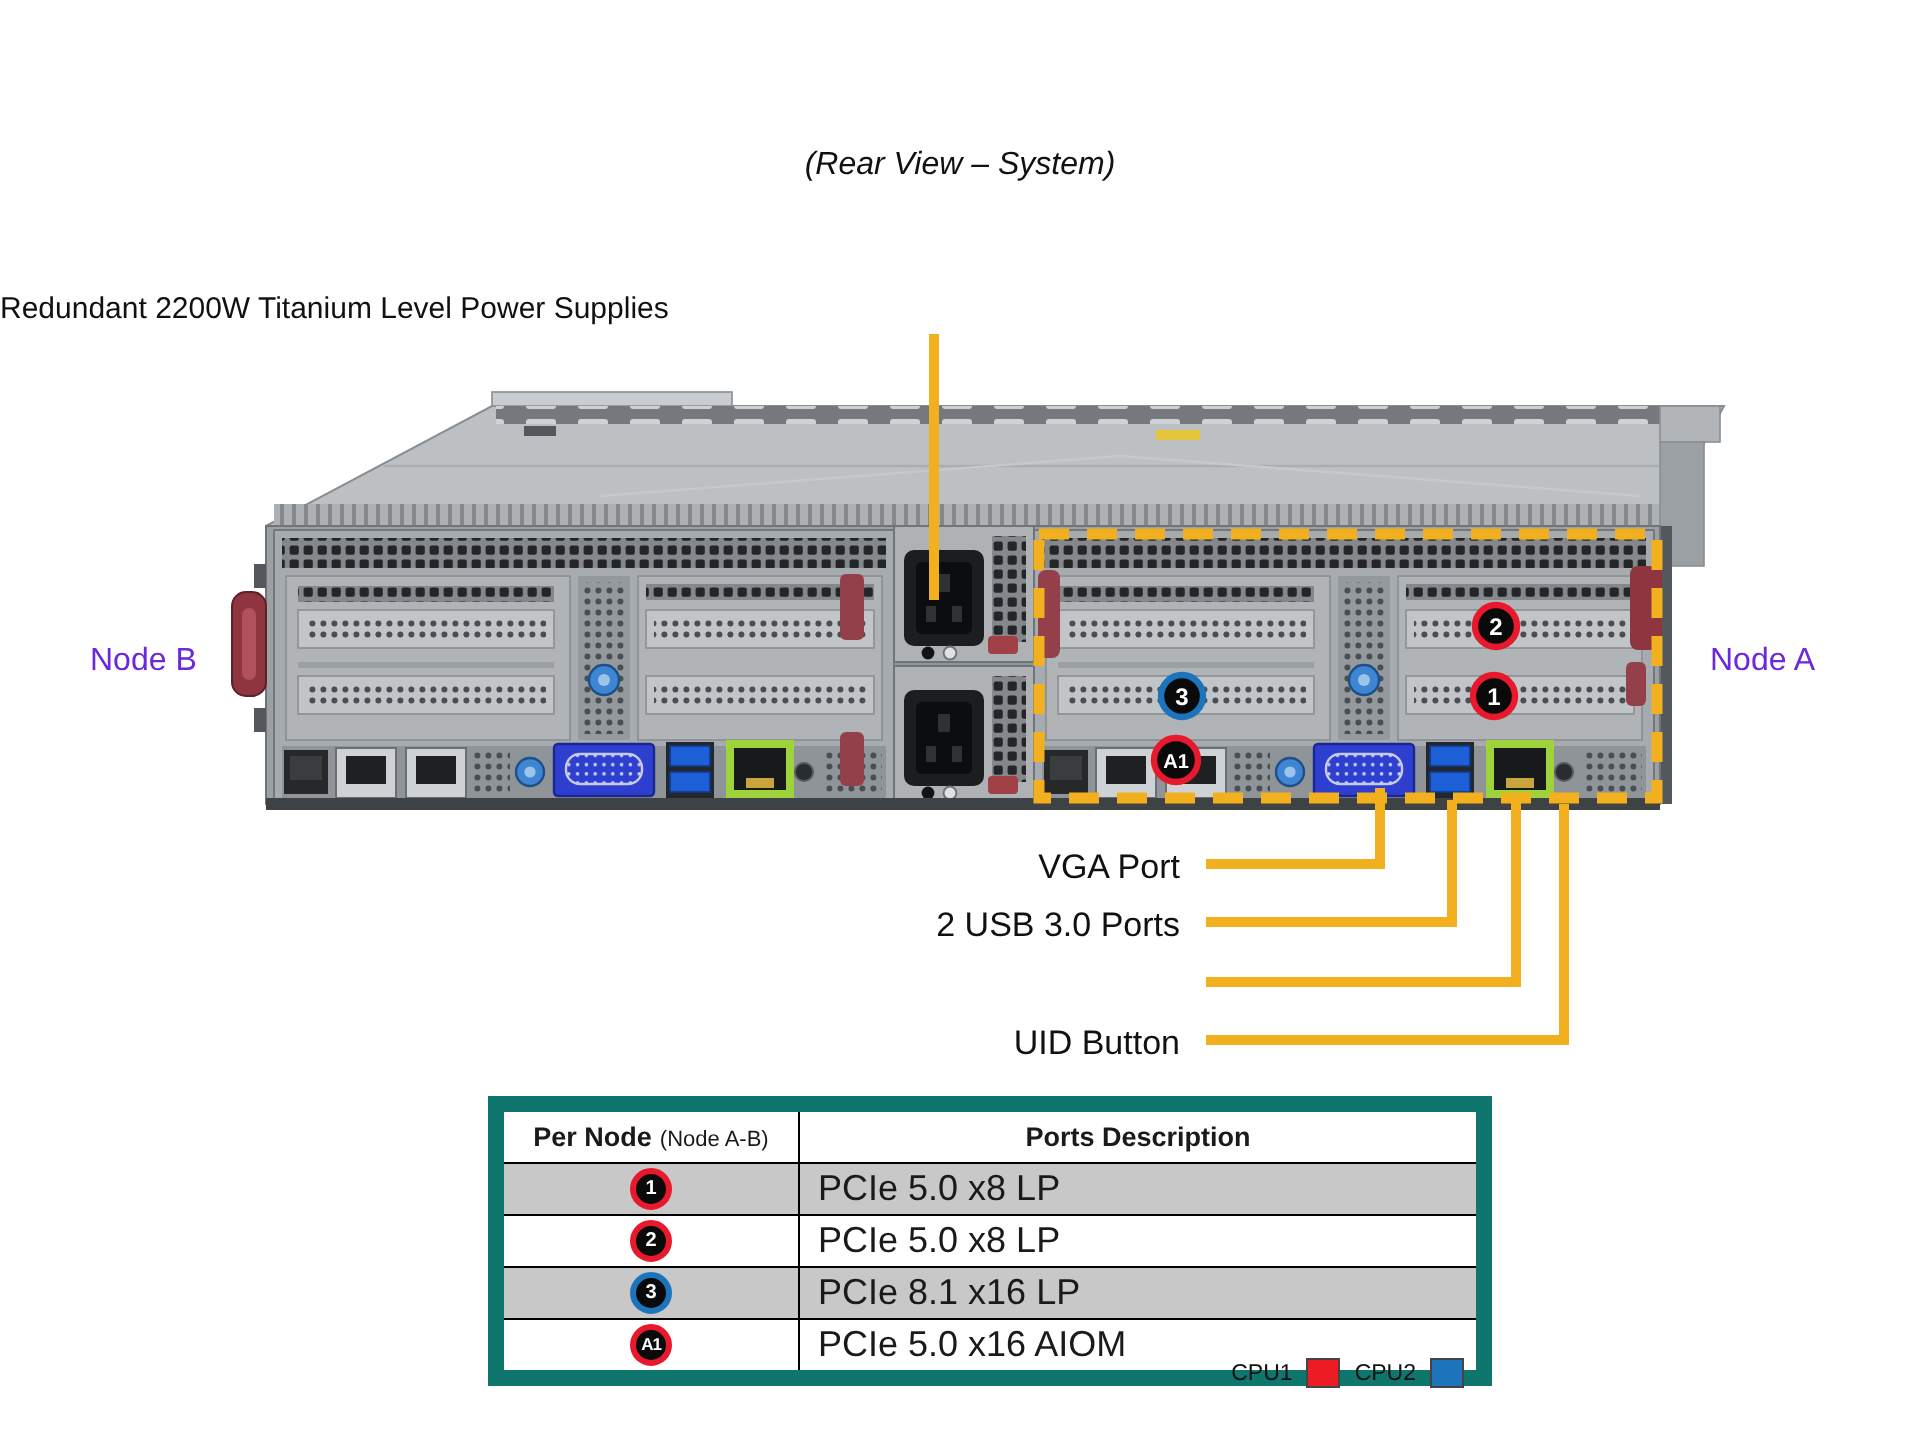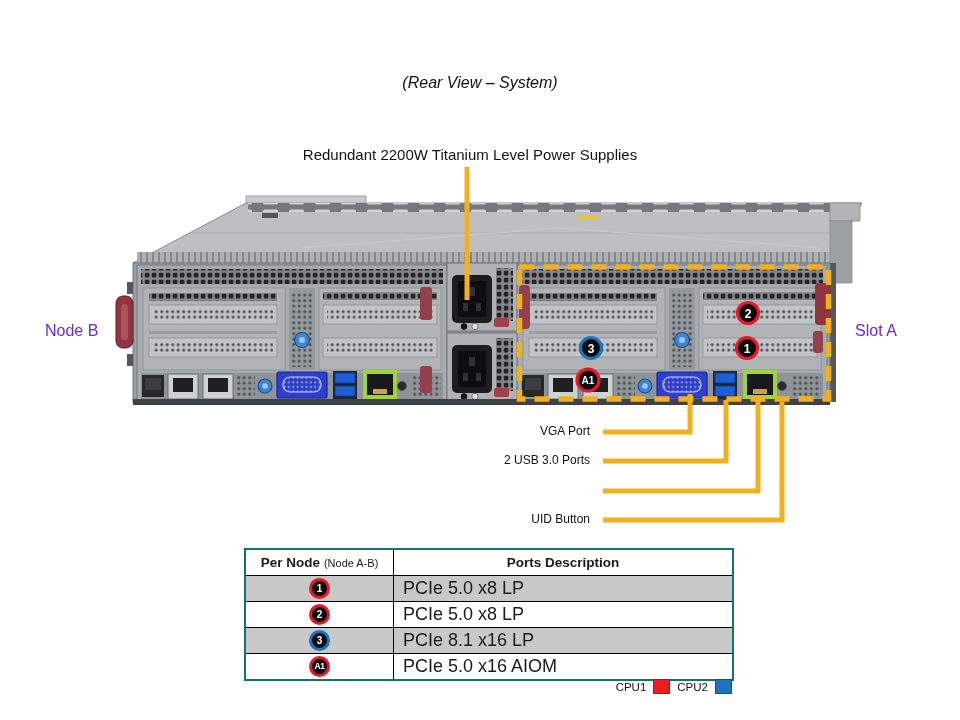--- a/index.html
+++ b/index.html
@@ -7,32 +7,32 @@
     position:relative;width:960px;height:720px;background:#ffffff;overflow:hidden;
     font-family:"Liberation Sans", sans-serif;color:#1a1a1a;
   }
   #scene{position:absolute;left:0;top:0;}
   .abs{position:absolute;}
   .title{
     left:0;top:74px;width:960px;text-align:center;
     font-size:16px;font-style:italic;color:#111;
   }
   .psu-label{
-    left:0;top:146px;width:940px;text-align:center;font-size:15px;color:#111;
+    left:0;top:146px;width:940px;font-size:15px;color:#111;
   }
   .node-label{font-size:16px;color:#6d28d9;}
   .node-label.left{left:45px;top:322px;}
   .node-label.right{left:855px;top:322px;}
   .callout-label{
-    right:370px;text-align:right;font-size:12px;color:#111;white-space:nowrap;
+    right:370px;text-align:right;font-size:17px;color:#111;white-space:nowrap;
   }
   
   .spec-table{
     position:absolute;left:244px;top:548px;border-collapse:collapse;
-    border:2px solid #0f766e;table-layout:fixed;
+    border:8px solid #0f766e;table-layout:fixed;
   }
   .spec-table td,.spec-table th{
     border:1px solid #000;height:25px;padding:0;vertical-align:middle;
   }
   .col-badge{width:147px;text-align:center;}
   .col-desc{width:338px;}
   .spec-table th{font-size:13.5px;}
   .hdr-sub{font-size:11px;font-weight:normal;margin-left:4px;}
   .desc-text{font-size:18px;text-align:left;padding-left:9px;display:block;}
   .row-gray{background:#c8c8c8;}
@@ -208,21 +208,21 @@
         <text x="588" y="384" font-size="10">A1</text>
       </g>
     </g>
   </svg>
 
   <div class="abs title">(Rear View – System)</div>
 
   <div class="abs psu-label">Redundant 2200W Titanium Level Power Supplies</div>
 
   <div class="abs node-label left">Node B</div>
-  <div class="abs node-label right">Slot A</div>
+  <div class="abs node-label right">Node A</div>
 
   <div class="abs callout-label" style="top:424px;">VGA Port</div>
   <div class="abs callout-label" style="top:453px;">2 USB 3.0 Ports</div>
   <div class="abs callout-label" style="top:512px;">UID Button</div>
 
   <table class="spec-table">
     <tbody>
         <tr>
       <th class="col-badge">
         <span>Per Node</span><span class="hdr-sub">(Node A-B)</span>

